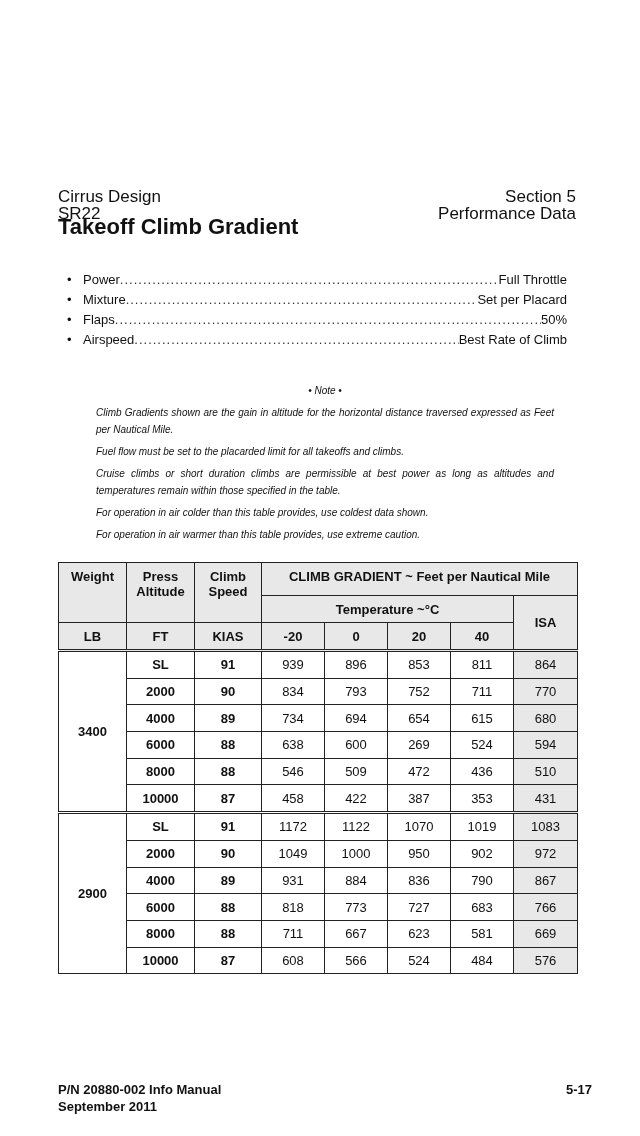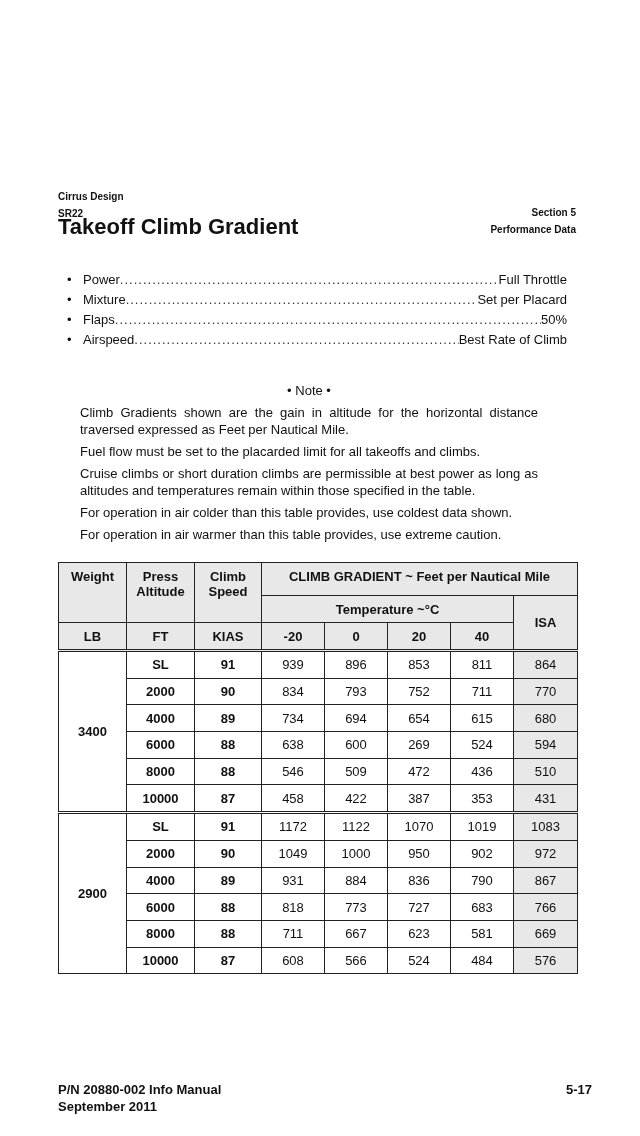--- a/index.html
+++ b/index.html
@@ -1,32 +1,32 @@
 <!DOCTYPE html>
 <html><head>
 <meta charset="utf-8">
 <style>
   html, body { margin: 0; padding: 0; background: #ffffff; }
   body {
     width: 640px; height: 1136px; position: relative; overflow: hidden;
     font-family: "Liberation Sans", sans-serif; color: #111;
   }
-  .hdr { position: absolute; top: 188px; left: 58px; right: 64px; font-weight: bold; font-size: 10px; line-height: 17px; }
+  .hdr { position: absolute; top: 188px; left: 58px; right: 64px; font-weight: normal; font-size: 17px; line-height: 17px; }
   .hdr .l { float: left; }
-  .hdr .r { float: right; text-align: right; margin-top: 16px; }
+  .hdr .r { float: right; text-align: right; }
   .title { position: absolute; top: 214px; left: 58px; font-size: 22px; font-weight: bold; margin: 0; }
   .cond { position: absolute; top: 272px; left: 67px; width: 500px; font-size: 13px; }
   .cond .lbl { font-weight: bold; margin-bottom: 4px; }
   .cond .row { display: flex; align-items: baseline; height: 20px; }
   .cond .bullet { width: 16px; flex: none; }
   .cond .name { flex: none; }
   .cond .dots { flex: 1; overflow: hidden; white-space: nowrap; letter-spacing: 1px; color: #333; }
   .cond .dots::before { content: "......................................................................................................................................................................"; }
   .cond .val { flex: none; }
-  .notes { position: absolute; top: 382px; left: 80px; width: 458px; font-size: 13px; line-height: 17px; }
+  .notes { position: absolute; top: 382px; left: 96px; width: 458px; font-size: 10px; line-height: 17px; font-style: italic; }
   .notes .nt { text-align: center; margin-bottom: 5px; }
   .notes p { margin: 0 0 5px 0; text-align: justify; }
   table.grad {
     position: absolute; top: 562px; left: 58px; width: 519px;
     border-collapse: collapse; font-size: 13px; table-layout: fixed;
   }
   table.grad td, table.grad th { border: 1px solid #222; text-align: center; padding: 0; }
   table.grad th { font-weight: bold; background: #fff; }
   .shade { background: #e8e8e8 !important; }
   .hd1 th { height: 26px; vertical-align: top; padding-top: 6px !important; }

